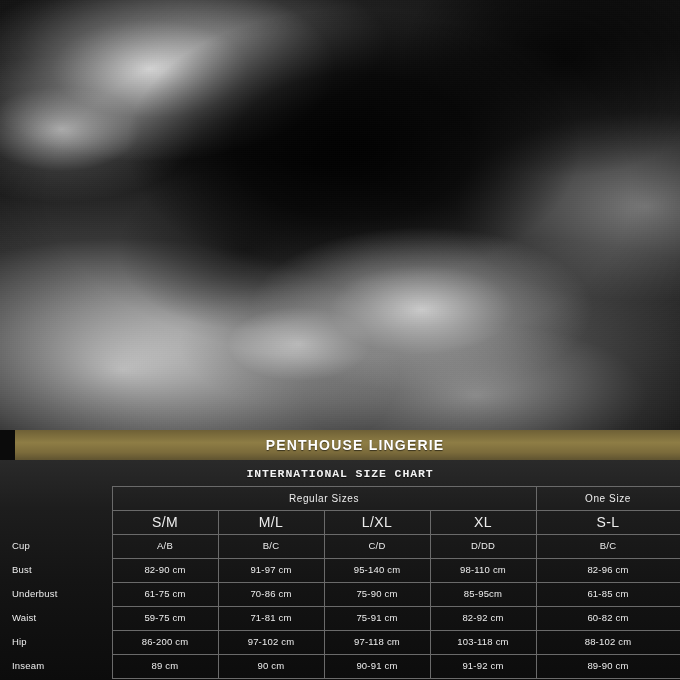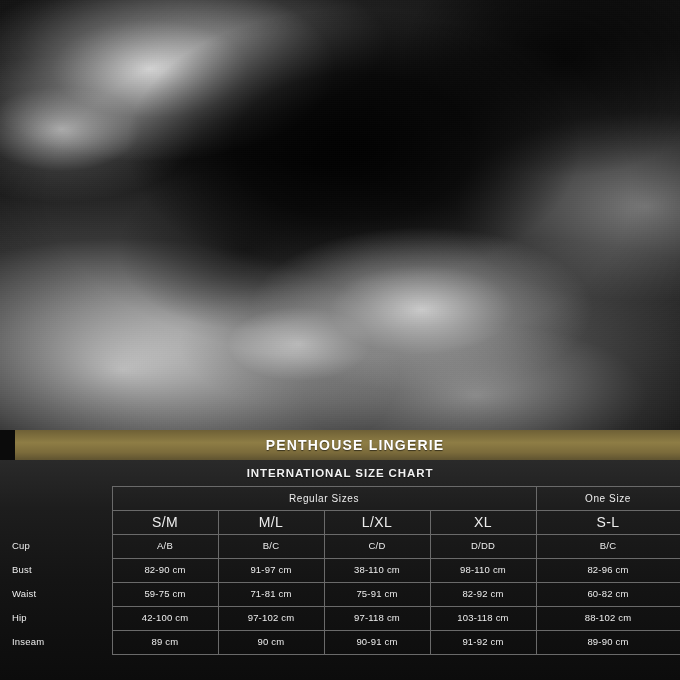--- a/index.html
+++ b/index.html
@@ -102,20 +102,21 @@
   .chart-heading {
     height: 26px;
     display: flex;
     align-items: center;
     justify-content: center;
     font-size: 11.5px;
     font-weight: bold;
     letter-spacing: .9px;
     color: #f2f2f2;
     text-shadow: 0 1px 1px rgba(0,0,0,.7);
+    font-family: Liberation Mono, monospace;
   }
 
   table.size-chart {
     width: 680px;
     border-collapse: collapse;
     table-layout: fixed;
     font-size: 9.5px;
     color: #ededed;
     padding-left: 48px;
   }
@@ -209,35 +210,43 @@
           <td class="cell-val">A/B</td>
           <td class="cell-val">B/C</td>
           <td class="cell-val">C/D</td>
           <td class="cell-val">D/DD</td>
           <td class="cell-val">B/C</td>
         </tr>
         <tr>
           <td class="row-label no-border">Bust</td>
           <td class="cell-val">82-90 cm</td>
           <td class="cell-val">91-97 cm</td>
-          <td class="cell-val">38-110 cm</td>
+          <td class="cell-val">95-140 cm</td>
           <td class="cell-val">98-110 cm</td>
           <td class="cell-val">82-96 cm</td>
+        </tr>
+        <tr>
+          <td class="row-label no-border">Underbust</td>
+          <td class="cell-val">61-75 cm</td>
+          <td class="cell-val">70-86 cm</td>
+          <td class="cell-val">75-90 cm</td>
+          <td class="cell-val">85-95cm</td>
+          <td class="cell-val">61-85 cm</td>
         </tr>
         <tr>
           <td class="row-label no-border">Waist</td>
           <td class="cell-val">59-75 cm</td>
           <td class="cell-val">71-81 cm</td>
           <td class="cell-val">75-91 cm</td>
           <td class="cell-val">82-92 cm</td>
           <td class="cell-val">60-82 cm</td>
         </tr>
         <tr>
           <td class="row-label no-border">Hip</td>
-          <td class="cell-val">42-100 cm</td>
+          <td class="cell-val">86-200 cm</td>
           <td class="cell-val">97-102 cm</td>
           <td class="cell-val">97-118 cm</td>
           <td class="cell-val">103-118 cm</td>
           <td class="cell-val">88-102 cm</td>
         </tr>
         <tr>
           <td class="row-label no-border">Inseam</td>
           <td class="cell-val">89 cm</td>
           <td class="cell-val">90 cm</td>
           <td class="cell-val">90-91 cm</td>

